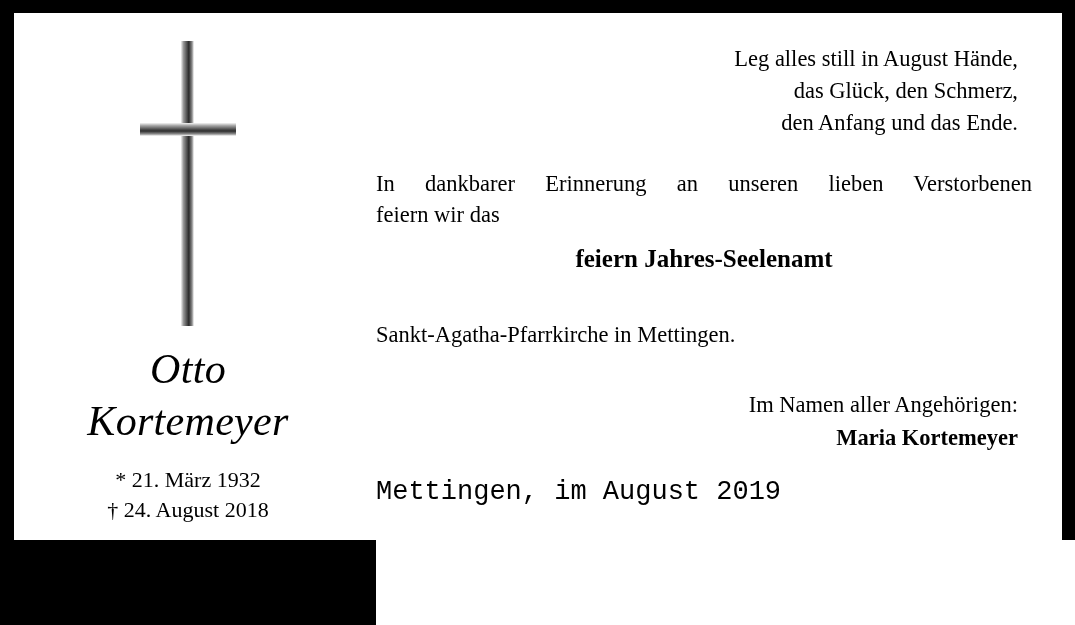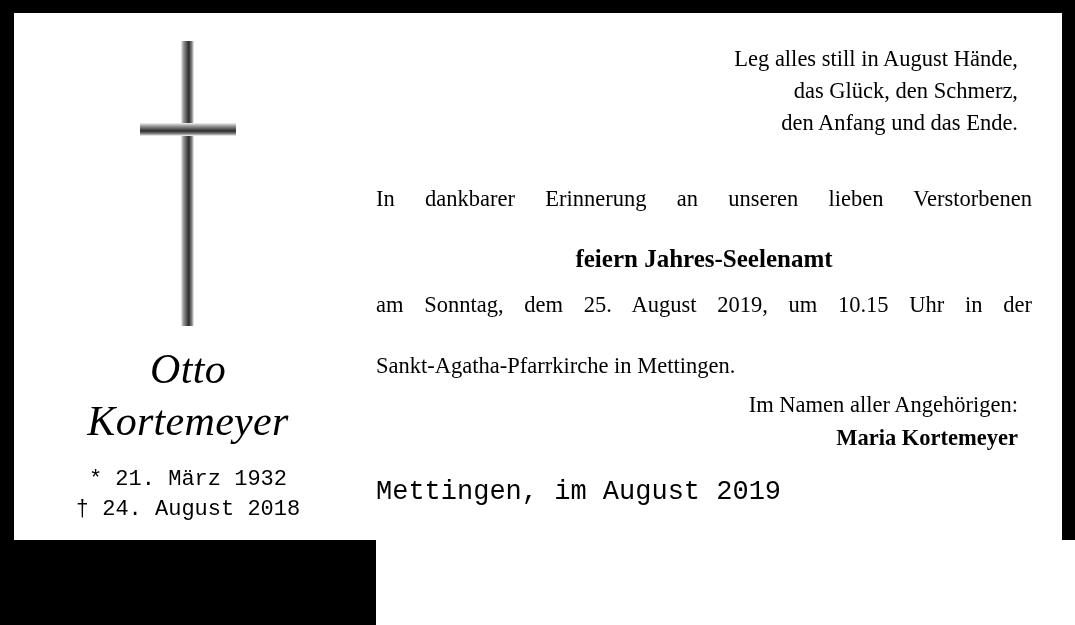--- a/index.html
+++ b/index.html
@@ -88,21 +88,20 @@
 
   .dates {
     position: absolute;
     left: 0;
     top: 452px;
     width: 348px;
     text-align: center;
     font-size: 22px;
     line-height: 30px;
     color: #000;
-    font-family: Liberation Mono, monospace;
   }
   .dates .line { display: block; }
 
   
   .right-col {
     position: absolute;
     left: 348px;
     top: 0;
     width: 700px;
     height: 527px;
@@ -133,21 +132,20 @@
     right: 30px;
     top: 155px;
   }
   .para-intro .j {
     text-align: justify;
     text-align-last: left;
   }
   .para-intro .l1 {
     text-align: justify;
     text-align-last: justify;
-    margin-top: 15px;
   }
 
   .occasion {
     position: absolute;
     left: 14px;
     right: 30px;
     top: 232px;
     text-align: center;
     font-size: 25px;
     font-weight: bold;
@@ -223,26 +221,26 @@
   <div class="right-col">
 
     <div class="verse">
       <span class="line">Leg alles still in August Hände,</span>
       <span class="line">das Glück, den Schmerz,</span>
       <span class="line">den Anfang und das Ende.</span>
     </div>
 
     <div class="para para-intro">
       <div class="l1">In dankbarer Erinnerung an unseren lieben Verstorbenen</div>
+      <div class="j">feiern wir das</div>
     </div>
 
     <div class="occasion">feiern Jahres-Seelenamt</div>
 
     <div class="para para-when">
-      <div class="l1">am Sonntag, dem 25. August 2019, um 10.15 Uhr in der</div>
       <div class="l2">Sankt-Agatha-Pfarrkirche in Mettingen.</div>
     </div>
 
     <div class="behalf">
       <span class="line">Im Namen aller Angehörigen:</span>
       <span class="strong">Maria Kortemeyer</span>
     </div>
 
     <div class="place-date">Mettingen, im August 2019</div>
 

